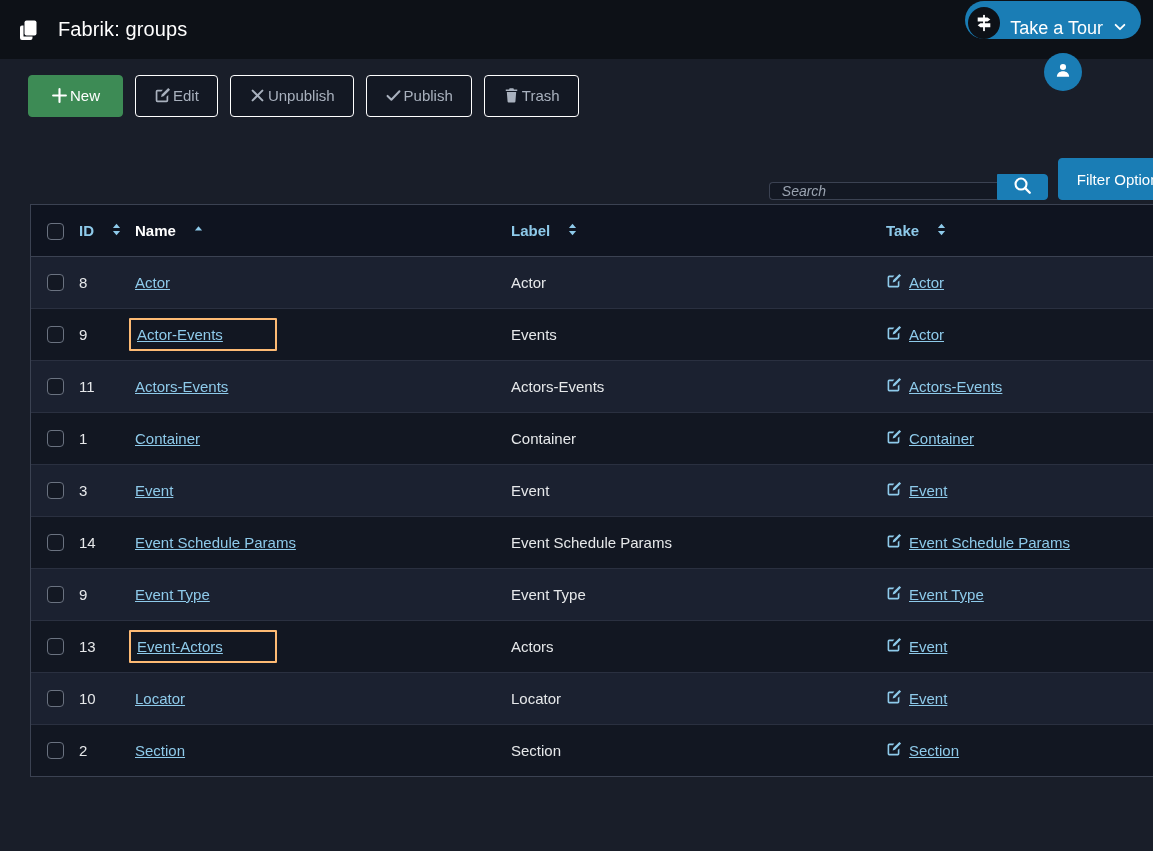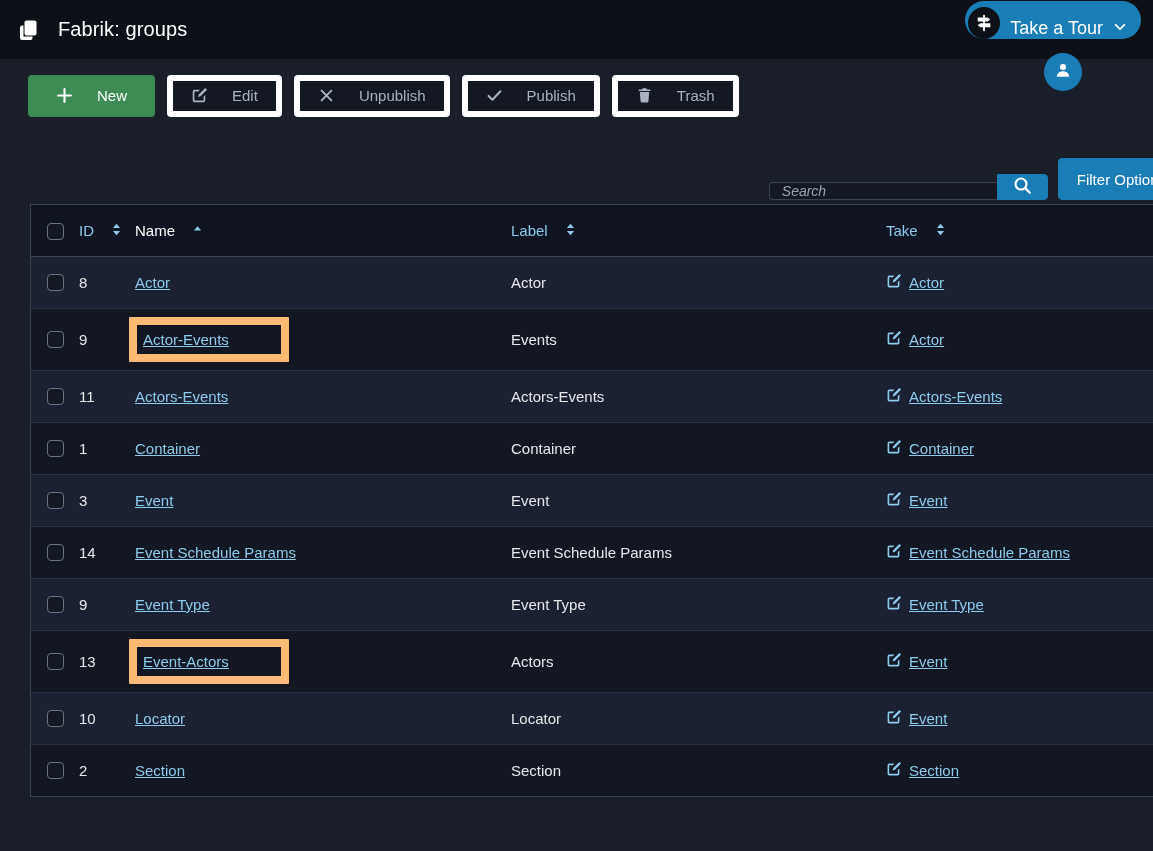--- a/index.html
+++ b/index.html
@@ -84,25 +84,25 @@
     height: 73px;
     background: #191e29;
     display: flex;
     align-items: center;
     gap: 12px;
     padding: 0 28px;
   }
   .tb-btn {
     display: inline-flex;
     align-items: center;
-    gap: 24px;
+    gap: 2px;
     height: 42px;
     padding: 0 18px;
     border-radius: 4px;
-    border: 6px solid #ffffff;
+    border: 1px solid #ffffff;
     background: #131823;
     color: #a9b1be;
     font-size: 15px;
     cursor: pointer;
     white-space: nowrap;
   }
   .tb-btn.primary {
     background: #3d8b55;
     border-color: #3d8b55;
     color: #ffffff;
@@ -183,21 +183,21 @@
     border-bottom: 1px solid #3b4252;
     color: #8ecaea;
     vertical-align: middle;
   }
   .col-chk  { width: 48px; padding-left: 16px !important; }
   .col-id   { width: 56px; }
   .col-name { width: 376px; }
   .col-label{ width: 375px; }
   .col-form { width: auto; }
 
-  th .sorter { display: inline-flex; align-items: center; gap: 18px; cursor: pointer; color: #8ecaea; }
+  th .sorter { display: inline-flex; align-items: center; gap: 18px; cursor: pointer; color: #8ecaea; font-weight: bold; }
   th .sorter.active { color: #ffffff; }
 
   tbody td {
     padding: 16px 0;
     font-size: 15px;
     border-bottom: 1px solid #2a3040;
     vertical-align: middle;
     color: #e6e8ea;
   }
   tbody tr:nth-child(odd)  { background: #1b2130; }
@@ -215,21 +215,21 @@
   }
   .row-link {
     color: #8ecaea;
     text-decoration: underline;
     cursor: pointer;
     font-size: 15px;
   }
   .name-cell { position: relative; }
   .hl-box {
     display: inline-block;
-    border: 8px solid #fdba74;
+    border: 2px solid #fdba74;
     padding: 6px 52px 6px 6px;
     margin: -8px 0 -8px -6px;
     border-radius: 1px;
   }
   .form-link {
     display: inline-flex;
     align-items: center;
     gap: 7px;
     color: #8ecaea;
     cursor: pointer;

